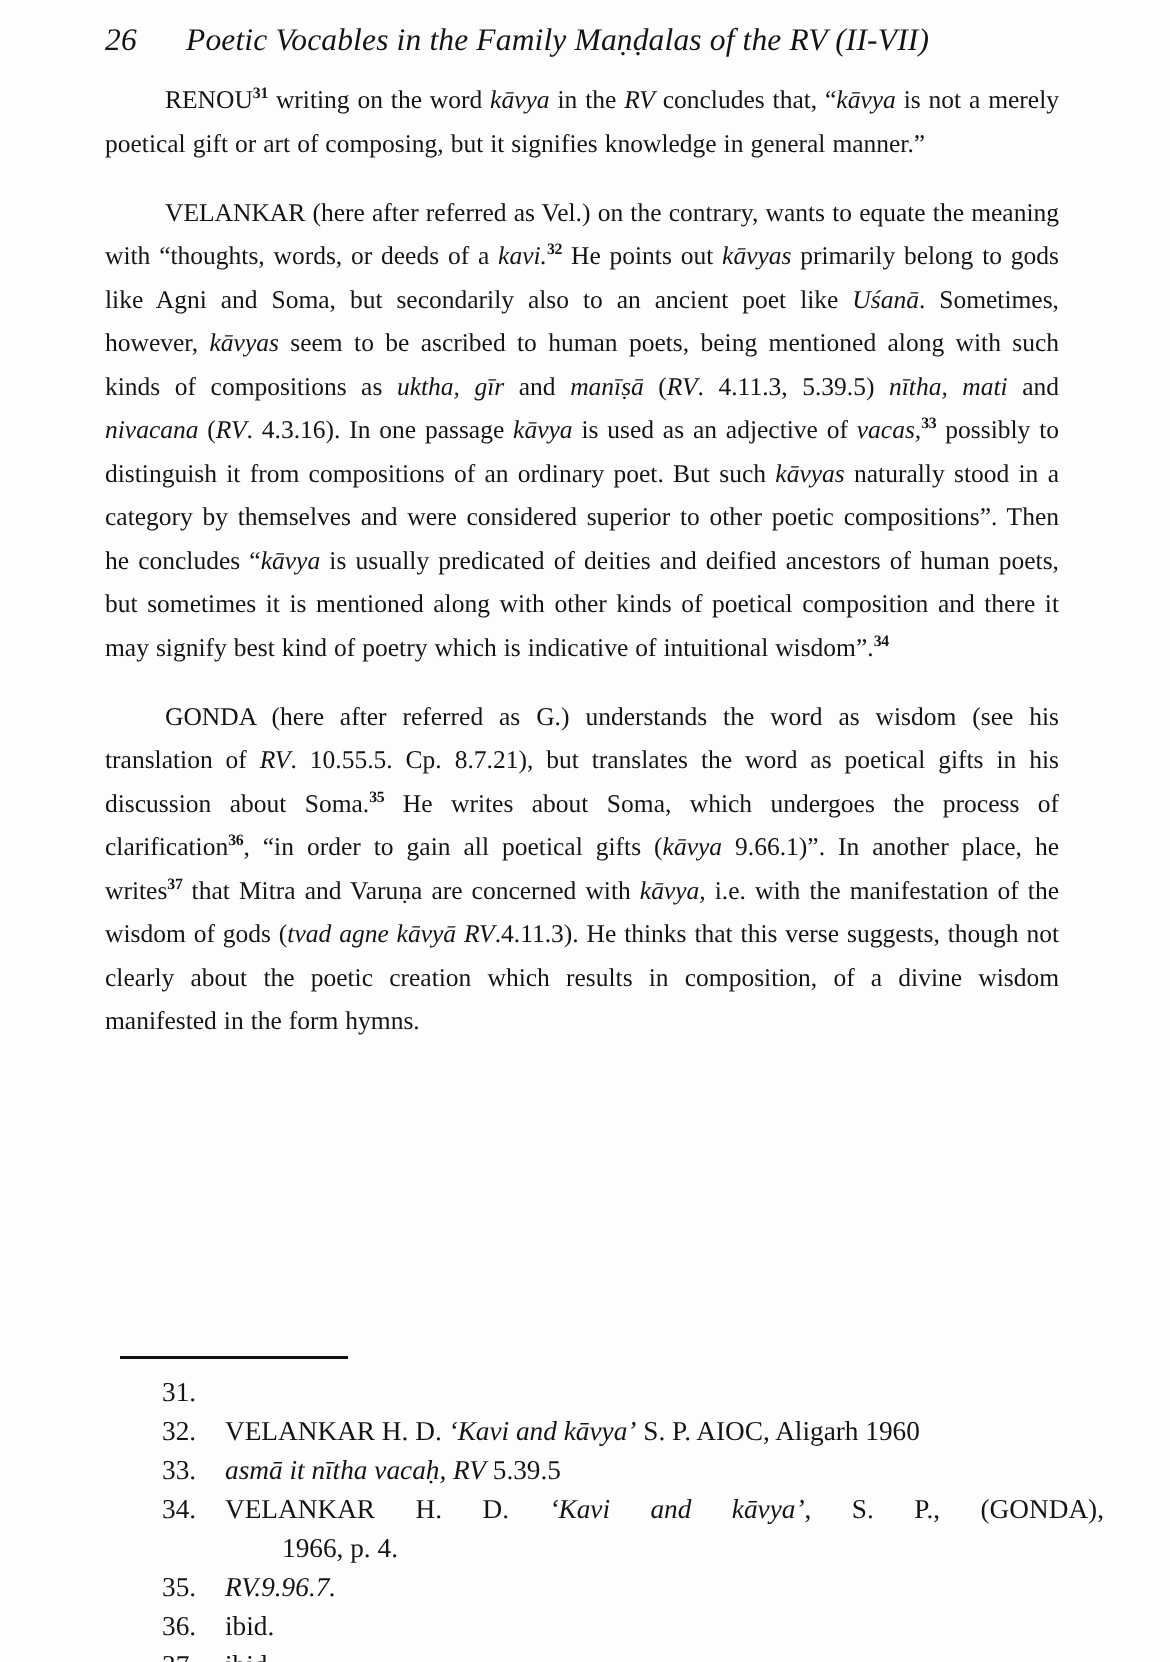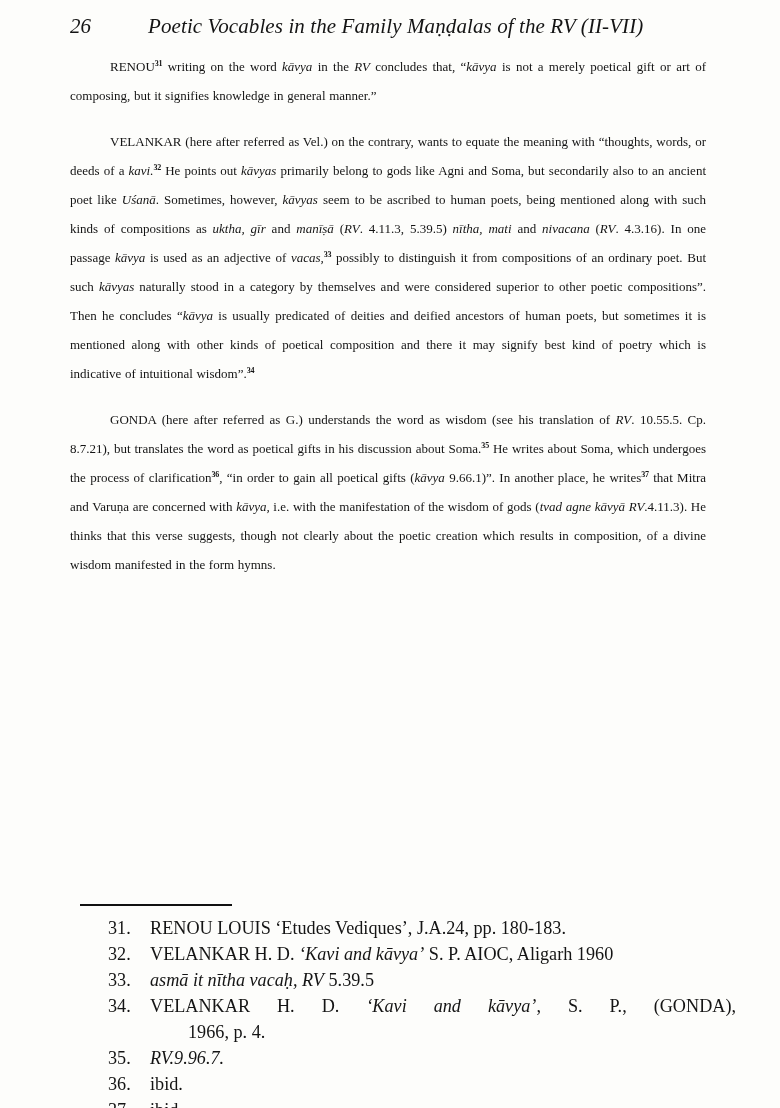--- a/index.html
+++ b/index.html
@@ -33,33 +33,32 @@
   }
   .running-head .folio {
     width: 54px;
     flex: 0 0 54px;
     font-style: italic;
     font-size: 21px;
   }
   .running-head .head-title {
     flex: 1 1 auto;
     white-space: nowrap;
-    margin-left: 24px;
   }
 
   
   .body-block {
     position: absolute;
     left: 70px;
     top: 52px;
     width: 636px;
   }
   p.para {
     margin: 0 0 17px 0;
-    font-size: 13px;
+    font-size: 17px;
     line-height: 29px;
     text-align: justify;
     text-indent: 40px;
     word-spacing: 0.4px;
     hyphens: none;
   }
   p.para:last-child { margin-bottom: 0; }
 
   .it { font-style: italic; }
   .rm { font-style: normal; }
@@ -126,21 +125,20 @@
       <p class="para"><span class="rm">RENOU</span><sup class="fn">31</sup><span class="rm"> writing on the word </span><span class="it">kāvya</span><span class="rm"> in the </span><span class="it">RV</span><span class="rm"> concludes that, “</span><span class="it">kāvya</span><span class="rm"> is not a merely poetical gift or art of composing, but it signifies knowledge in general manner.”</span></p>
       <p class="para"><span class="rm">VELANKAR (here after referred as Vel.) on the contrary, wants to equate the meaning with “thoughts, words, or deeds of a </span><span class="it">kavi.</span><sup class="fn">32</sup><span class="rm"> He points out </span><span class="it">kāvyas</span><span class="rm"> primarily belong to gods like Agni and Soma, but secondarily also to an ancient poet like </span><span class="it">Uśanā</span><span class="rm">. Sometimes, however, </span><span class="it">kāvyas</span><span class="rm"> seem to be ascribed to human poets, being mentioned along with such kinds of compositions as </span><span class="it">uktha, gīr</span><span class="rm"> and </span><span class="it">manīṣā</span><span class="rm"> (</span><span class="it">RV</span><span class="rm">. 4.11.3, 5.39.5) </span><span class="it">nītha, mati</span><span class="rm"> and </span><span class="it">nivacana</span><span class="rm"> (</span><span class="it">RV</span><span class="rm">. 4.3.16). In one passage </span><span class="it">kāvya</span><span class="rm"> is used as an adjective of </span><span class="it">vacas,</span><sup class="fn">33</sup><span class="rm"> possibly to distinguish it from compositions of an ordinary poet. But such </span><span class="it">kāvyas</span><span class="rm"> naturally stood in a category by themselves and were considered superior to other poetic compositions”. Then he concludes “</span><span class="it">kāvya</span><span class="rm"> is usually predicated of deities and deified ancestors of human poets, but sometimes it is mentioned along with other kinds of poetical composition and there it may signify best kind of poetry which is indicative of intuitional wisdom”.</span><sup class="fn">34</sup></p>
       <p class="para"><span class="rm">GONDA (here after referred as G.) understands the word as wisdom (see his translation of </span><span class="it">RV</span><span class="rm">. 10.55.5. Cp. 8.7.21), but translates the word as poetical gifts in his discussion about Soma.</span><sup class="fn">35</sup><span class="rm"> He writes about Soma, which undergoes the process of clarification</span><sup class="fn">36</sup><span class="rm">, “in order to gain all poetical gifts (</span><span class="it">kāvya</span><span class="rm"> 9.66.1)”. In another place, he writes</span><sup class="fn">37</sup><span class="rm"> that Mitra and Varuṇa are concerned with </span><span class="it">kāvya,</span><span class="rm"> i.e. with the manifestation of the wisdom of gods (</span><span class="it">tvad agne kāvyā RV</span><span class="rm">.4.11.3). He thinks that this verse suggests, though not clearly about the poetic creation which results in composition, of a divine wisdom manifested in the form hymns.</span></p>
     </div>
 
   <div class="footnote-rule"></div>
 
   <div class="footnotes" id="footnote-list">
       <div class="fn-row">
         <div class="fn-num">31.</div>
-        <div class="fn-text"><span class="rm">RENOU LOUIS ‘Etudes Vediques’, J.A.24, pp. 180-183.</span></div>
       </div>
       <div class="fn-row">
         <div class="fn-num">32.</div>
         <div class="fn-text"><span class="rm">VELANKAR H. D. </span><span class="it">‘Kavi and kāvya’</span><span class="rm"> S. P. AIOC, Aligarh 1960</span></div>
       </div>
       <div class="fn-row">
         <div class="fn-num">33.</div>
         <div class="fn-text"><span class="it">asmā it nītha vacaḥ,</span><span class="rm"> </span><span class="it">RV</span><span class="rm"> 5.39.5</span></div>
       </div>
       <div class="fn-row">

